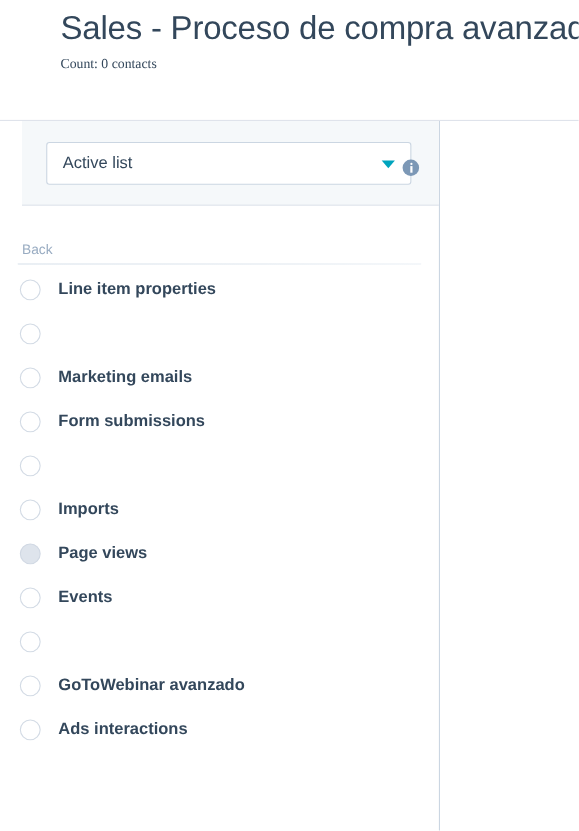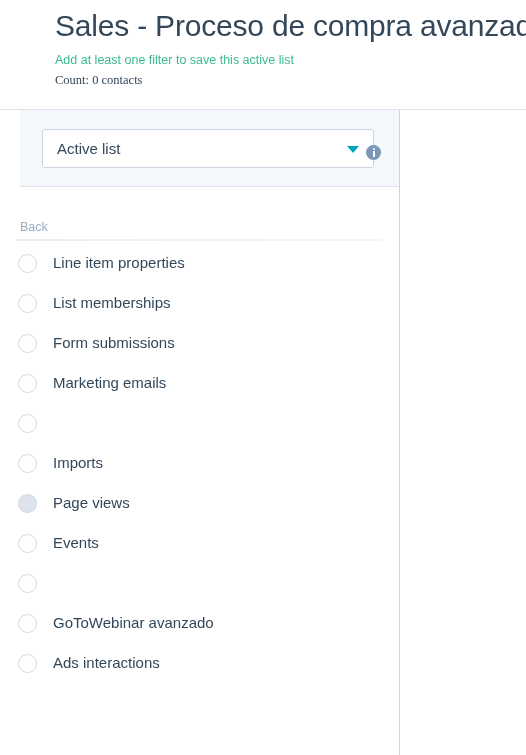--- a/index.html
+++ b/index.html
@@ -189,39 +189,39 @@
   .list-row.active .radio {
     background: #dee4ec;
     border-color: #d0d8e3;
   }
   .row-label {
     margin-left: 16px;
     font-size: 15px;
     line-height: 20px;
     color: #33475b;
     white-space: nowrap;
+    font-weight: bold;
   }
 
   
   .right-pane {
     position: absolute;
     left: 401px;
     top: 110px;
     width: 125px;
     height: 645px;
     background: #ffffff;
   }
 </style>
 </head>
 <body>
 
 <div class="header">
   <div class="header-inner">
     <div class="page-title">Sales - Proceso de compra avanzado</div>
-    <div class="header-sub">Add at least one filter to save this active list</div>
     <div class="header-count">Count: 0 contacts</div>
   </div>
 </div>
 
 <div class="left-col">
 
   <div class="filter-bar">
     <div class="select-wrap">
       <span class="select-value">Active list</span>
       <span class="caret"></span>
@@ -232,29 +232,28 @@
 
   <div class="list-scroll">
     <div class="list-topline"></div>
     <div class="list-items">
         <div class="list-row">
           <span class="radio"></span>
           <span class="row-label">Line item properties</span>
         </div>
         <div class="list-row">
           <span class="radio"></span>
-          <span class="row-label">List memberships</span>
+        </div>
+        <div class="list-row">
+          <span class="radio"></span>
+          <span class="row-label">Marketing emails</span>
         </div>
         <div class="list-row">
           <span class="radio"></span>
           <span class="row-label">Form submissions</span>
-        </div>
-        <div class="list-row">
-          <span class="radio"></span>
-          <span class="row-label">Marketing emails</span>
         </div>
         <div class="list-row">
           <span class="radio"></span>
         </div>
         <div class="list-row">
           <span class="radio"></span>
           <span class="row-label">Imports</span>
         </div>
         <div class="list-row active">
           <span class="radio"></span>

